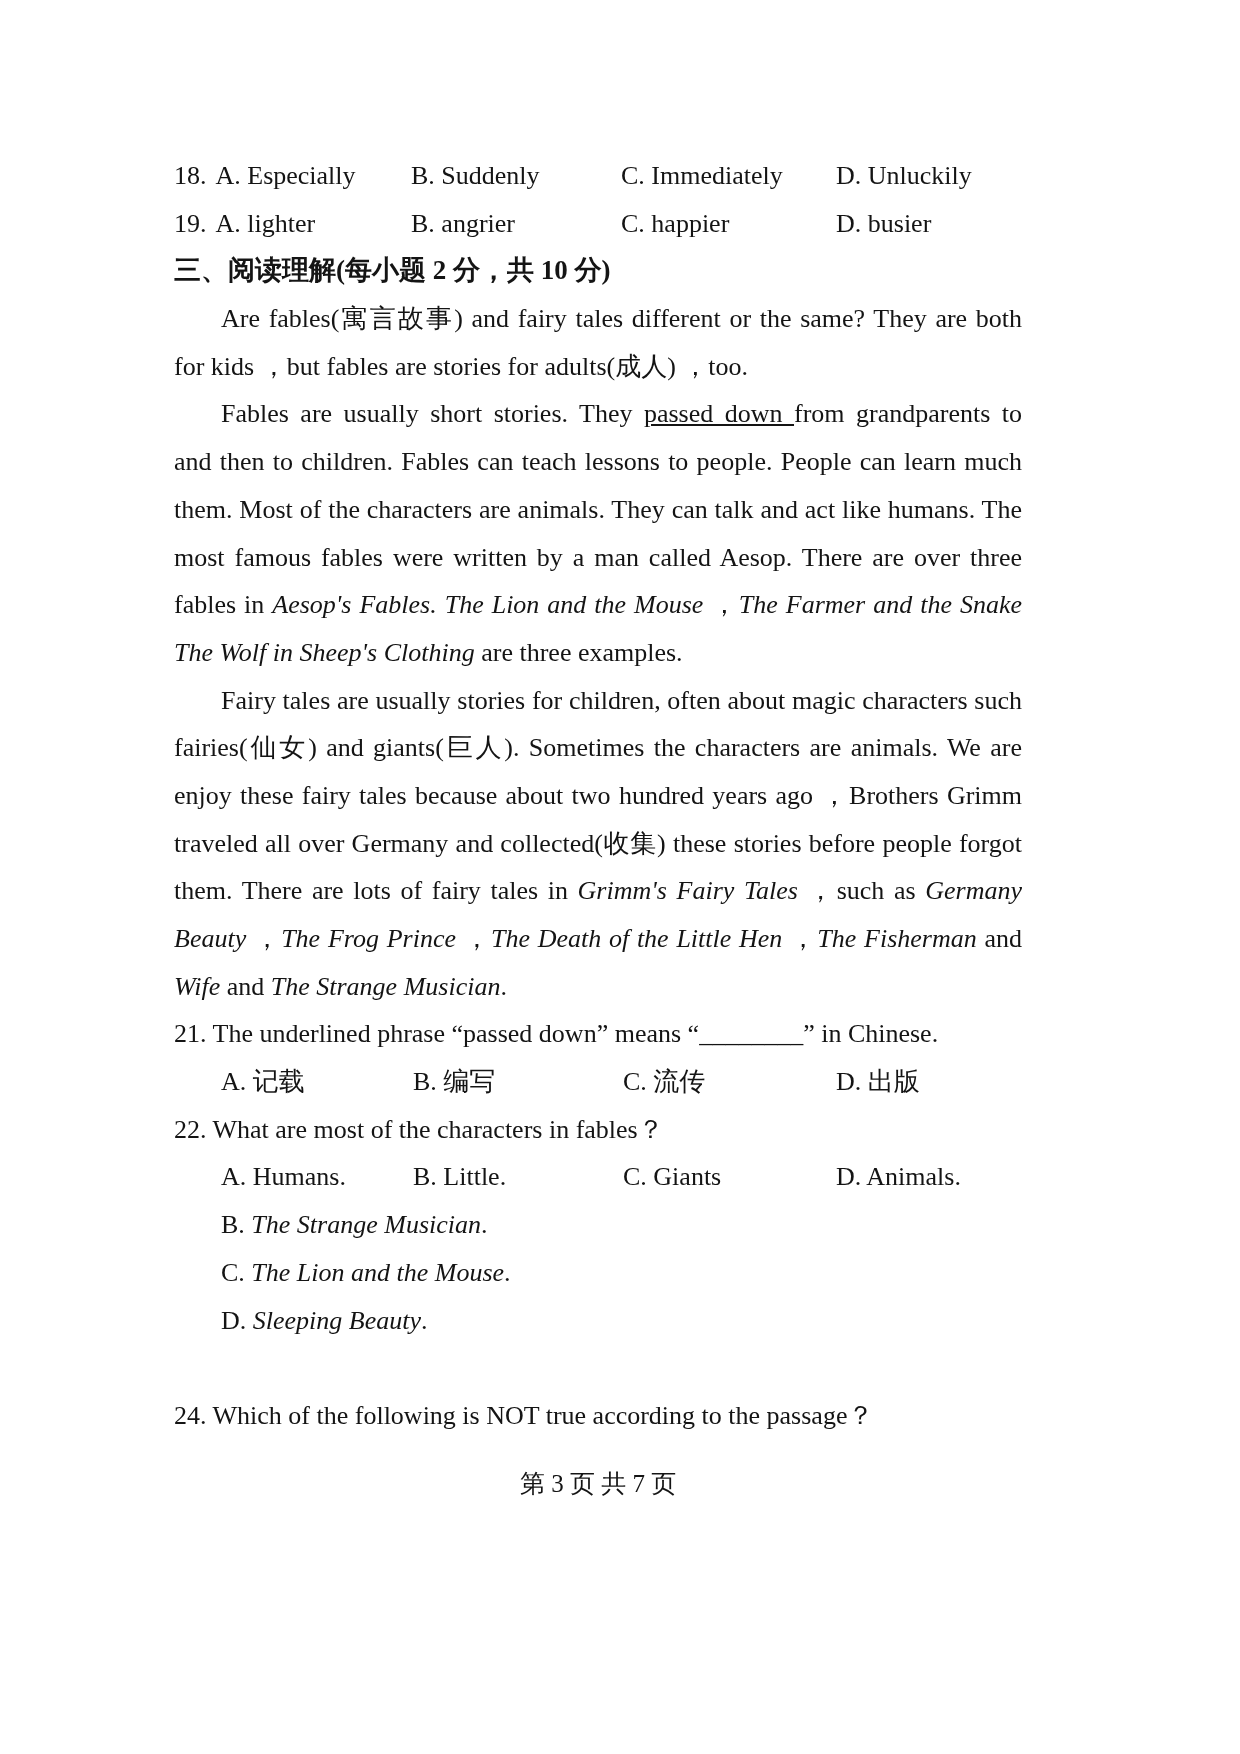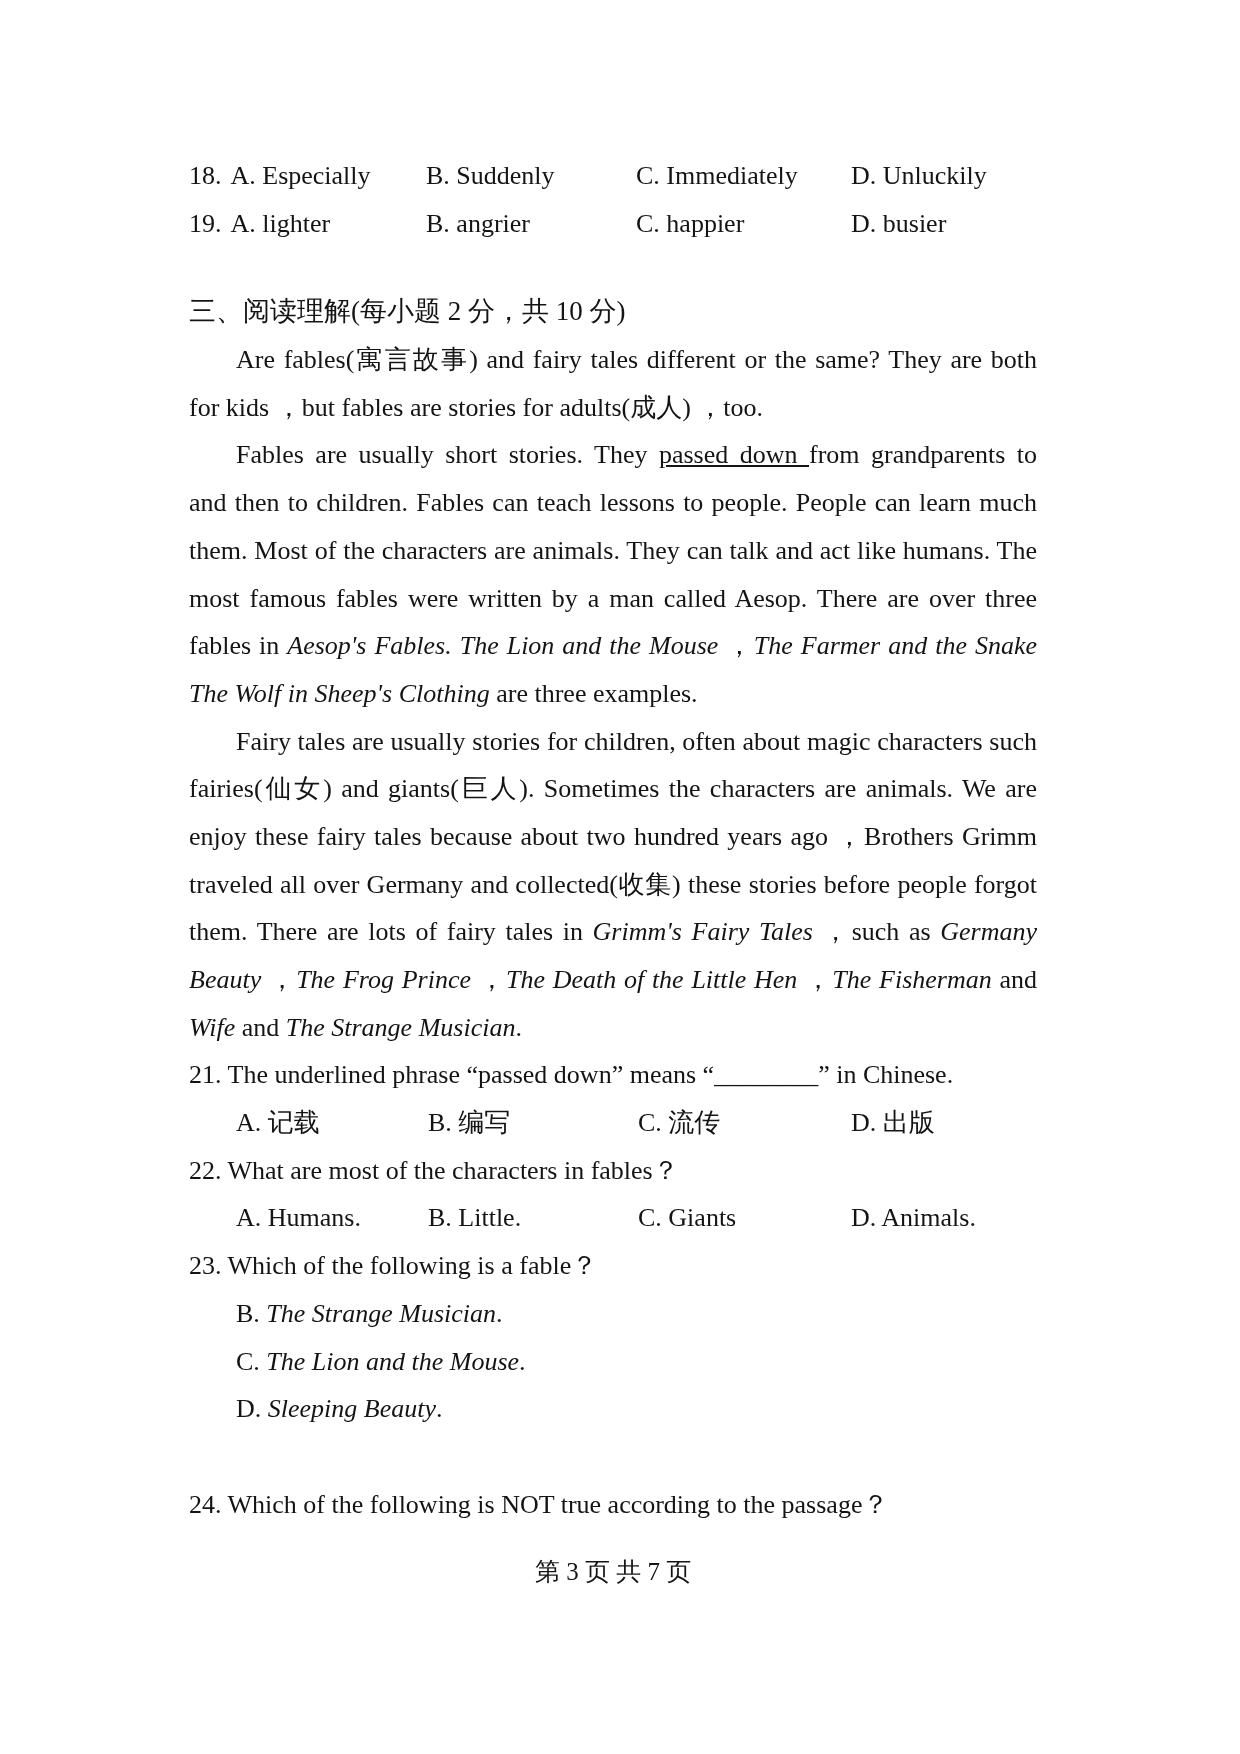--- a/index.html
+++ b/index.html
@@ -9,37 +9,37 @@
     position:relative;
     width:1240px; height:1754px;
     margin:0 auto;
     background:var(--bg);
     color:var(--text);
     font-family:"Liberation Serif","DejaVu Serif",serif;
     overflow:hidden;
   }
   .content {
     position:absolute;
-    left:189px; top:152px;
+    left:174px; top:152px;
     width:848px;
   }
   .line {
     font-size:26px;
     line-height:47.7px;
     height:47.7px;
     white-space:nowrap;
   }
   .just {
     white-space:normal;
     text-align:justify;
     text-align-last:justify;
     overflow:hidden;
   }
   .ind { padding-left:47px; }
-  .hdr { font-weight:normal; font-size:27px;margin-top:41px; }
+  .hdr { font-weight:bold; font-size:27px; }
   .it { font-style:italic; }
   .ul { text-decoration:underline; }
   
   .optrow .c1 { display:inline-block; width:237px; }
   .optrow .c2 { display:inline-block; width:210px; }
   .optrow .c3 { display:inline-block; width:215px; }
   .optrow .c4 { display:inline-block; }
   .qnum { margin-right:9px; }
   
   .sub { padding-left:47px; }
@@ -92,21 +92,20 @@
     <div class="line">21. The underlined phrase “passed down” means “________” in Chinese.</div>
     <div class="line optrow sub">
       <span class="c1">A. 记载</span><span class="c2">B. 编写</span><span class="c3">C. 流传</span><span class="c4">D. 出版</span>
     </div>
 
     <div class="line">22. What are most of the characters in fables？</div>
     <div class="line optrow sub">
       <span class="c1">A. Humans.</span><span class="c2">B. Little.</span><span class="c3">C. Giants</span><span class="c4">D. Animals.</span>
     </div>
 
-    <div class="line">23. Which of the following is a fable？</div>
     <div class="line ind"><span>B. </span><span class="it">The Strange Musician</span><span>.</span></div>
     <div class="line ind"><span>C. </span><span class="it">The Lion and the Mouse</span><span>.</span></div>
     <div class="line ind"><span>D. </span><span class="it">Sleeping Beauty</span><span>.</span></div>
 
     <div class="line blank"></div>
 
     <div class="line">24. Which of the following is NOT true according to the passage？</div>
 
     <div class="footer">第 3 页 共 7 页</div>
   </div>

